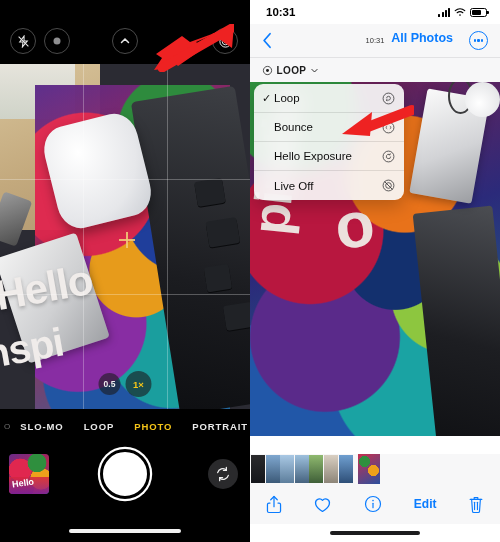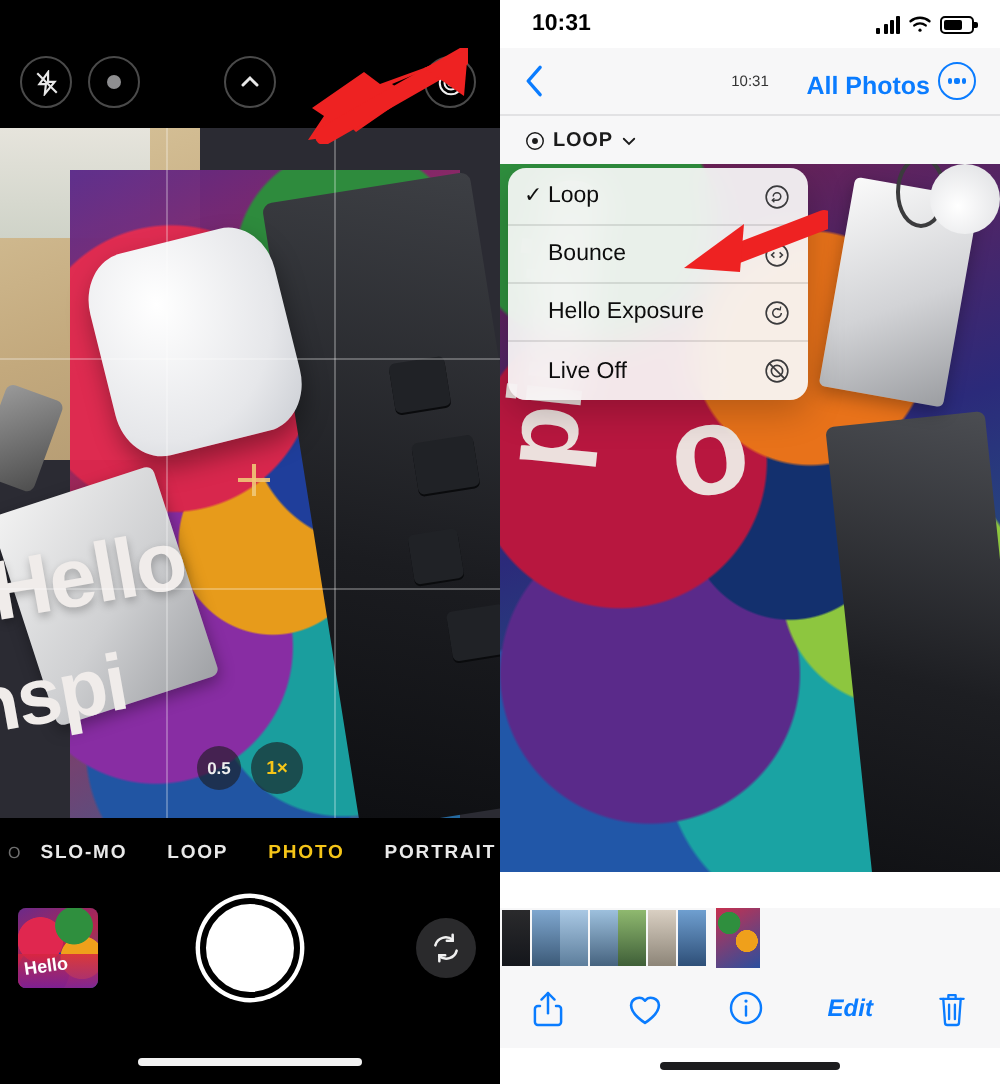--- a/index.html
+++ b/index.html
@@ -179,21 +179,21 @@
   .batt i { position: absolute; left: 1px; top: 1px; bottom: 1px; width: 62%; background: #000; border-radius: 1px; display:block; }
 
   .nav-bar {
     height: 34px; display: flex; align-items: center; padding: 0 12px;
     border-bottom: .8px solid #e2e2e4; background: #f7f7f8; position: relative;
   }
   .back-chev { color: #0a7cff; width: 18px; display:flex; align-items:center; }
   .nav-center { position: absolute; left: 0; right: 0; text-align: center; pointer-events: none; }
   .nav-title { font-size: 10px; font-weight: 700; color: #111; line-height: 1.05; }
   .nav-sub { font-size: 7.5px; color: #333; line-height: 1.2; }
-  .nav-right { margin-left: auto; display: flex; align-items: flex-end; gap: 4px; }
+  .nav-right { margin-left: auto; display: flex; align-items: flex-start; gap: 16px; }
   .all-photos { color: #0a7cff; font-size: 12.5px; font-weight: 600; }
   .more-circle {
     width: 19px; height: 19px; border-radius: 50%; border: 1.3px solid #0a7cff;
     display: flex; align-items: center; justify-content: center; gap: 1.6px;
   }
   .more-circle i { width: 2.1px; height: 2.1px; border-radius: 50%; background: #0a7cff; display: block; }
 
   .loop-bar { height: 24px; display: flex; align-items: center; padding: 0 12px; background: #f7f7f8; }
   .loop-badge { display: flex; align-items: center; gap: 3.5px; color: #1b1b1b; font-size: 10px; font-weight: 600; letter-spacing: .4px; }
 
@@ -257,21 +257,21 @@
   }
   .tmb { width: 14px; height: 28px; flex: none; }
   .tmb.wide { width: 22px; height: 30px; margin-left: 5px; }
 
   .tool-bar {
     position: absolute; bottom: 18px; left: 0; width: 250px; height: 40px;
     display: flex; align-items: center; justify-content: space-around;
     background: #f7f7f8; color: #0a7cff;
   }
   .tool-btn { display: flex; align-items: center; justify-content: center; }
-  .edit-label { font-size: 12px; font-weight: 600; color: #0a7cff; font-style: italic; }
+  .edit-label { font-size: 12px; font-weight: 600; color: #0a7cff; }
   .home-bar-light {
     position: absolute; bottom: 7px; left: 50%; transform: translateX(-50%);
     width: 90px; height: 4px; border-radius: 3px; background: #1c1c1e;
   }
 </style>
 </head>
 <body>
 
 <div class="screen">
 

